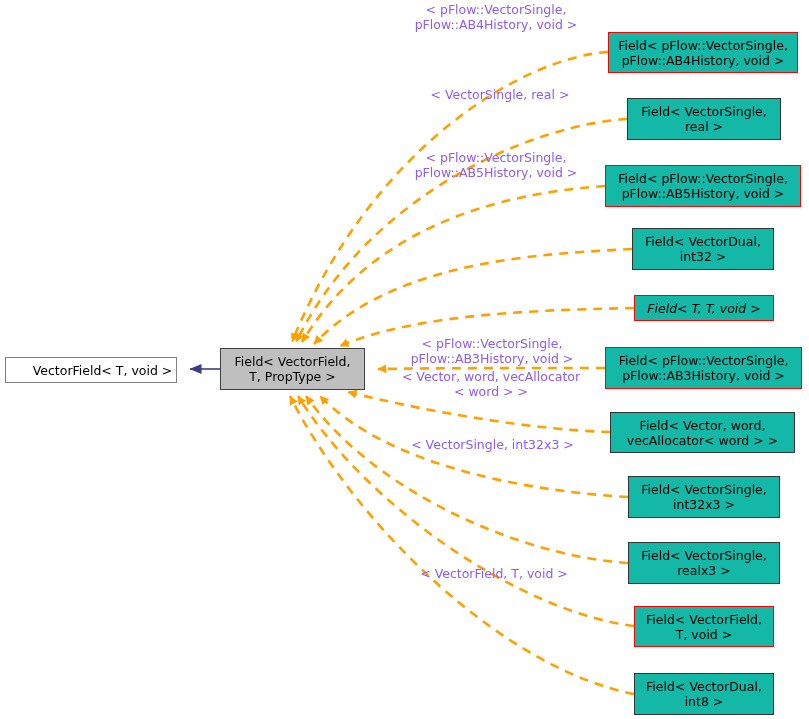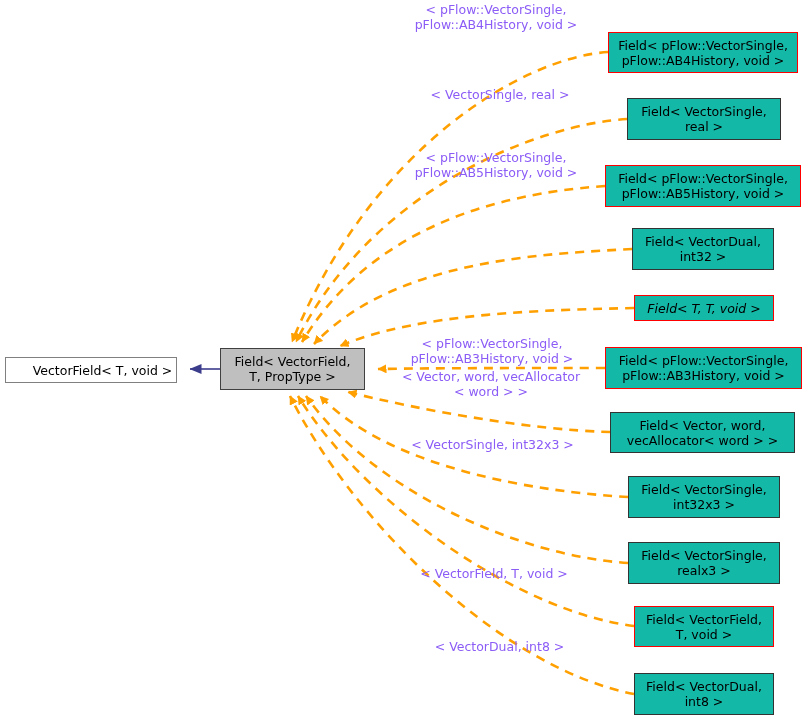--- a/index.html
+++ b/index.html
@@ -87,15 +87,14 @@
 pFlow::AB4History, void &gt;</div>
   <div class="edge-label" style="left:410px;top:87px;width:180px;">&lt; VectorSingle, real &gt;</div>
   <div class="edge-label" style="left:396px;top:150px;width:200px;">&lt; pFlow::VectorSingle,
 pFlow::AB5History, void &gt;</div>
   <div class="edge-label" style="left:392px;top:336px;width:200px;">&lt; pFlow::VectorSingle,
 pFlow::AB3History, void &gt;</div>
   <div class="edge-label" style="left:386px;top:369px;width:210px;">&lt; Vector, word, vecAllocator
 &lt; word &gt; &gt;</div>
   <div class="edge-label" style="left:400px;top:428px;width:185px;margin-top:9px;">&lt; VectorSingle, int32x3 &gt;</div>
   <div class="edge-label" style="left:404px;top:566px;width:180px;">&lt; VectorField, T, void &gt;</div>
-  <div class="edge-label" style="left:412px;top:639px;width:175px;">&lt; VectorDual, int8 &gt;</div>
 
 </div>
 
 </body></html>

